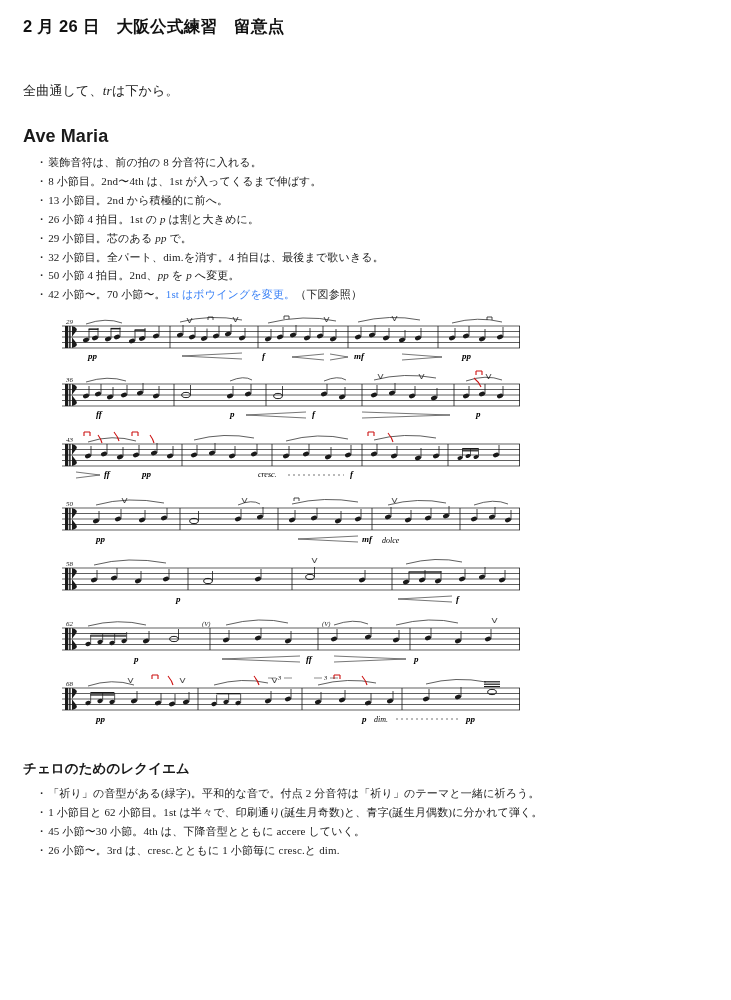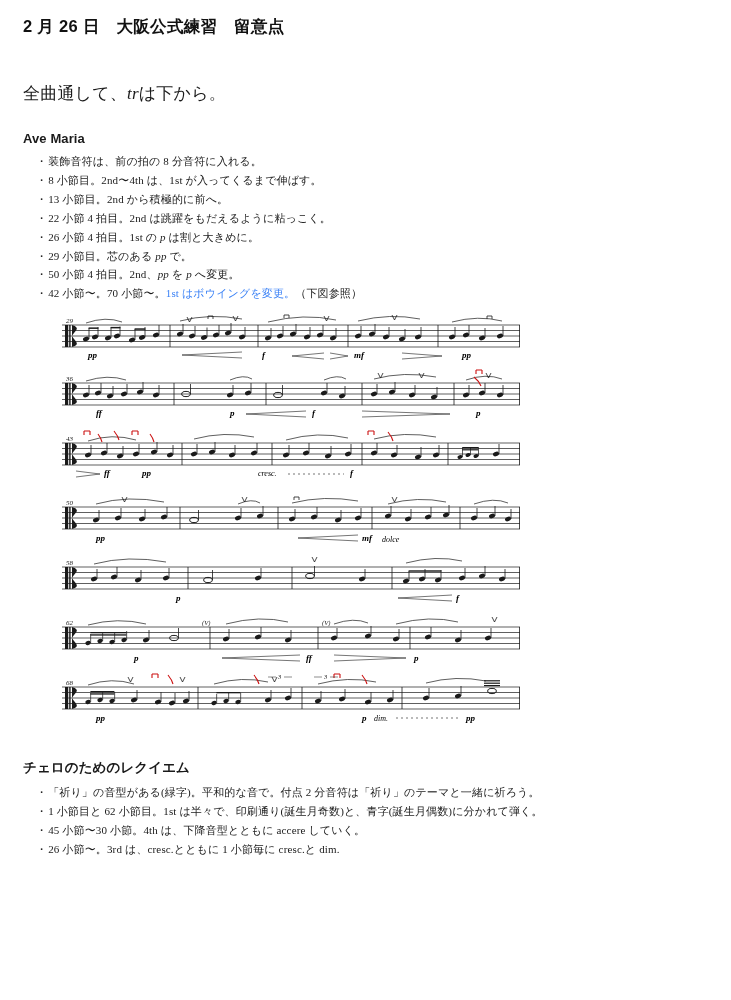--- a/index.html
+++ b/index.html
@@ -20,32 +20,32 @@
   }
   .doc-title {
     font-family: "Liberation Sans", sans-serif;
     font-weight: bold;
     font-size: 16.5px;
     letter-spacing: 0.3px;
     margin: 6px 0 0 1px;
     color: #111;
   }
   .intro {
-    font-size: 17px;
+    font-size: 13px;
     margin: 44px 0 15px 1px;
     letter-spacing: 0.2px;
   }
   .intro .tr {
     font-family: "Liberation Serif", serif;
     font-style: italic;
   }
   .section-head {
     font-family: "Liberation Sans", sans-serif;
     font-weight: bold;
-    font-size: 13px;
+    font-size: 18px;
     margin: 26px 0 6px 1px;
     letter-spacing: 0.1px;
   }
   .section-head.jp {
     font-size: 13.5px;
     margin-top: 28px;
   }
   ul.notes {
     list-style: none;
     margin: 0;
@@ -83,23 +83,23 @@
   <div class="intro">
     <span>全曲通して、</span><span class="tr">tr</span><span>は下から。</span>
   </div>
 
   <div class="section-head">Ave Maria</div>
 
   <ul class="notes">
     <li><span>装飾音符は、前の拍の 8 分音符に入れる。</span></li>
     <li><span>8 小節目。2nd〜4th は、1st が入ってくるまで伸ばす。</span></li>
     <li><span>13 小節目。2nd から積極的に前へ。</span></li>
-    <li><span>22 小節 4 拍目。2nd は跳躍をもだえるように粘っこく。</span></li>
     <li><span>26 小節 4 拍目。1st の </span><span class="it">p</span><span> は割と大きめに。</span></li>
     <li><span>29 小節目。芯のある </span><span class="it">pp</span><span> で。</span></li>
+    <li><span>32 小節目。全パート、dim.を消す。4 拍目は、最後まで歌いきる。</span></li>
     <li><span>50 小節 4 拍目。2nd、</span><span class="it">pp</span><span> を </span><span class="it">p</span><span> へ変更。</span></li>
     <li><span>42 小節〜。70 小節〜。</span><span class="red">1st はボウイングを変更。</span><span>（下図参照）</span></li>
   </ul>
 
   <div class="score-wrap">
     <svg class="score" viewBox="0 0 510 420" width="510" height="420">
       <defs>
         <g id="alto-clef">
           <rect x="0" y="0" width="3.2" height="22" fill="#1a1a1a"></rect>
           <rect x="4.2" y="0" width="1.4" height="22" fill="#1a1a1a"></rect>

